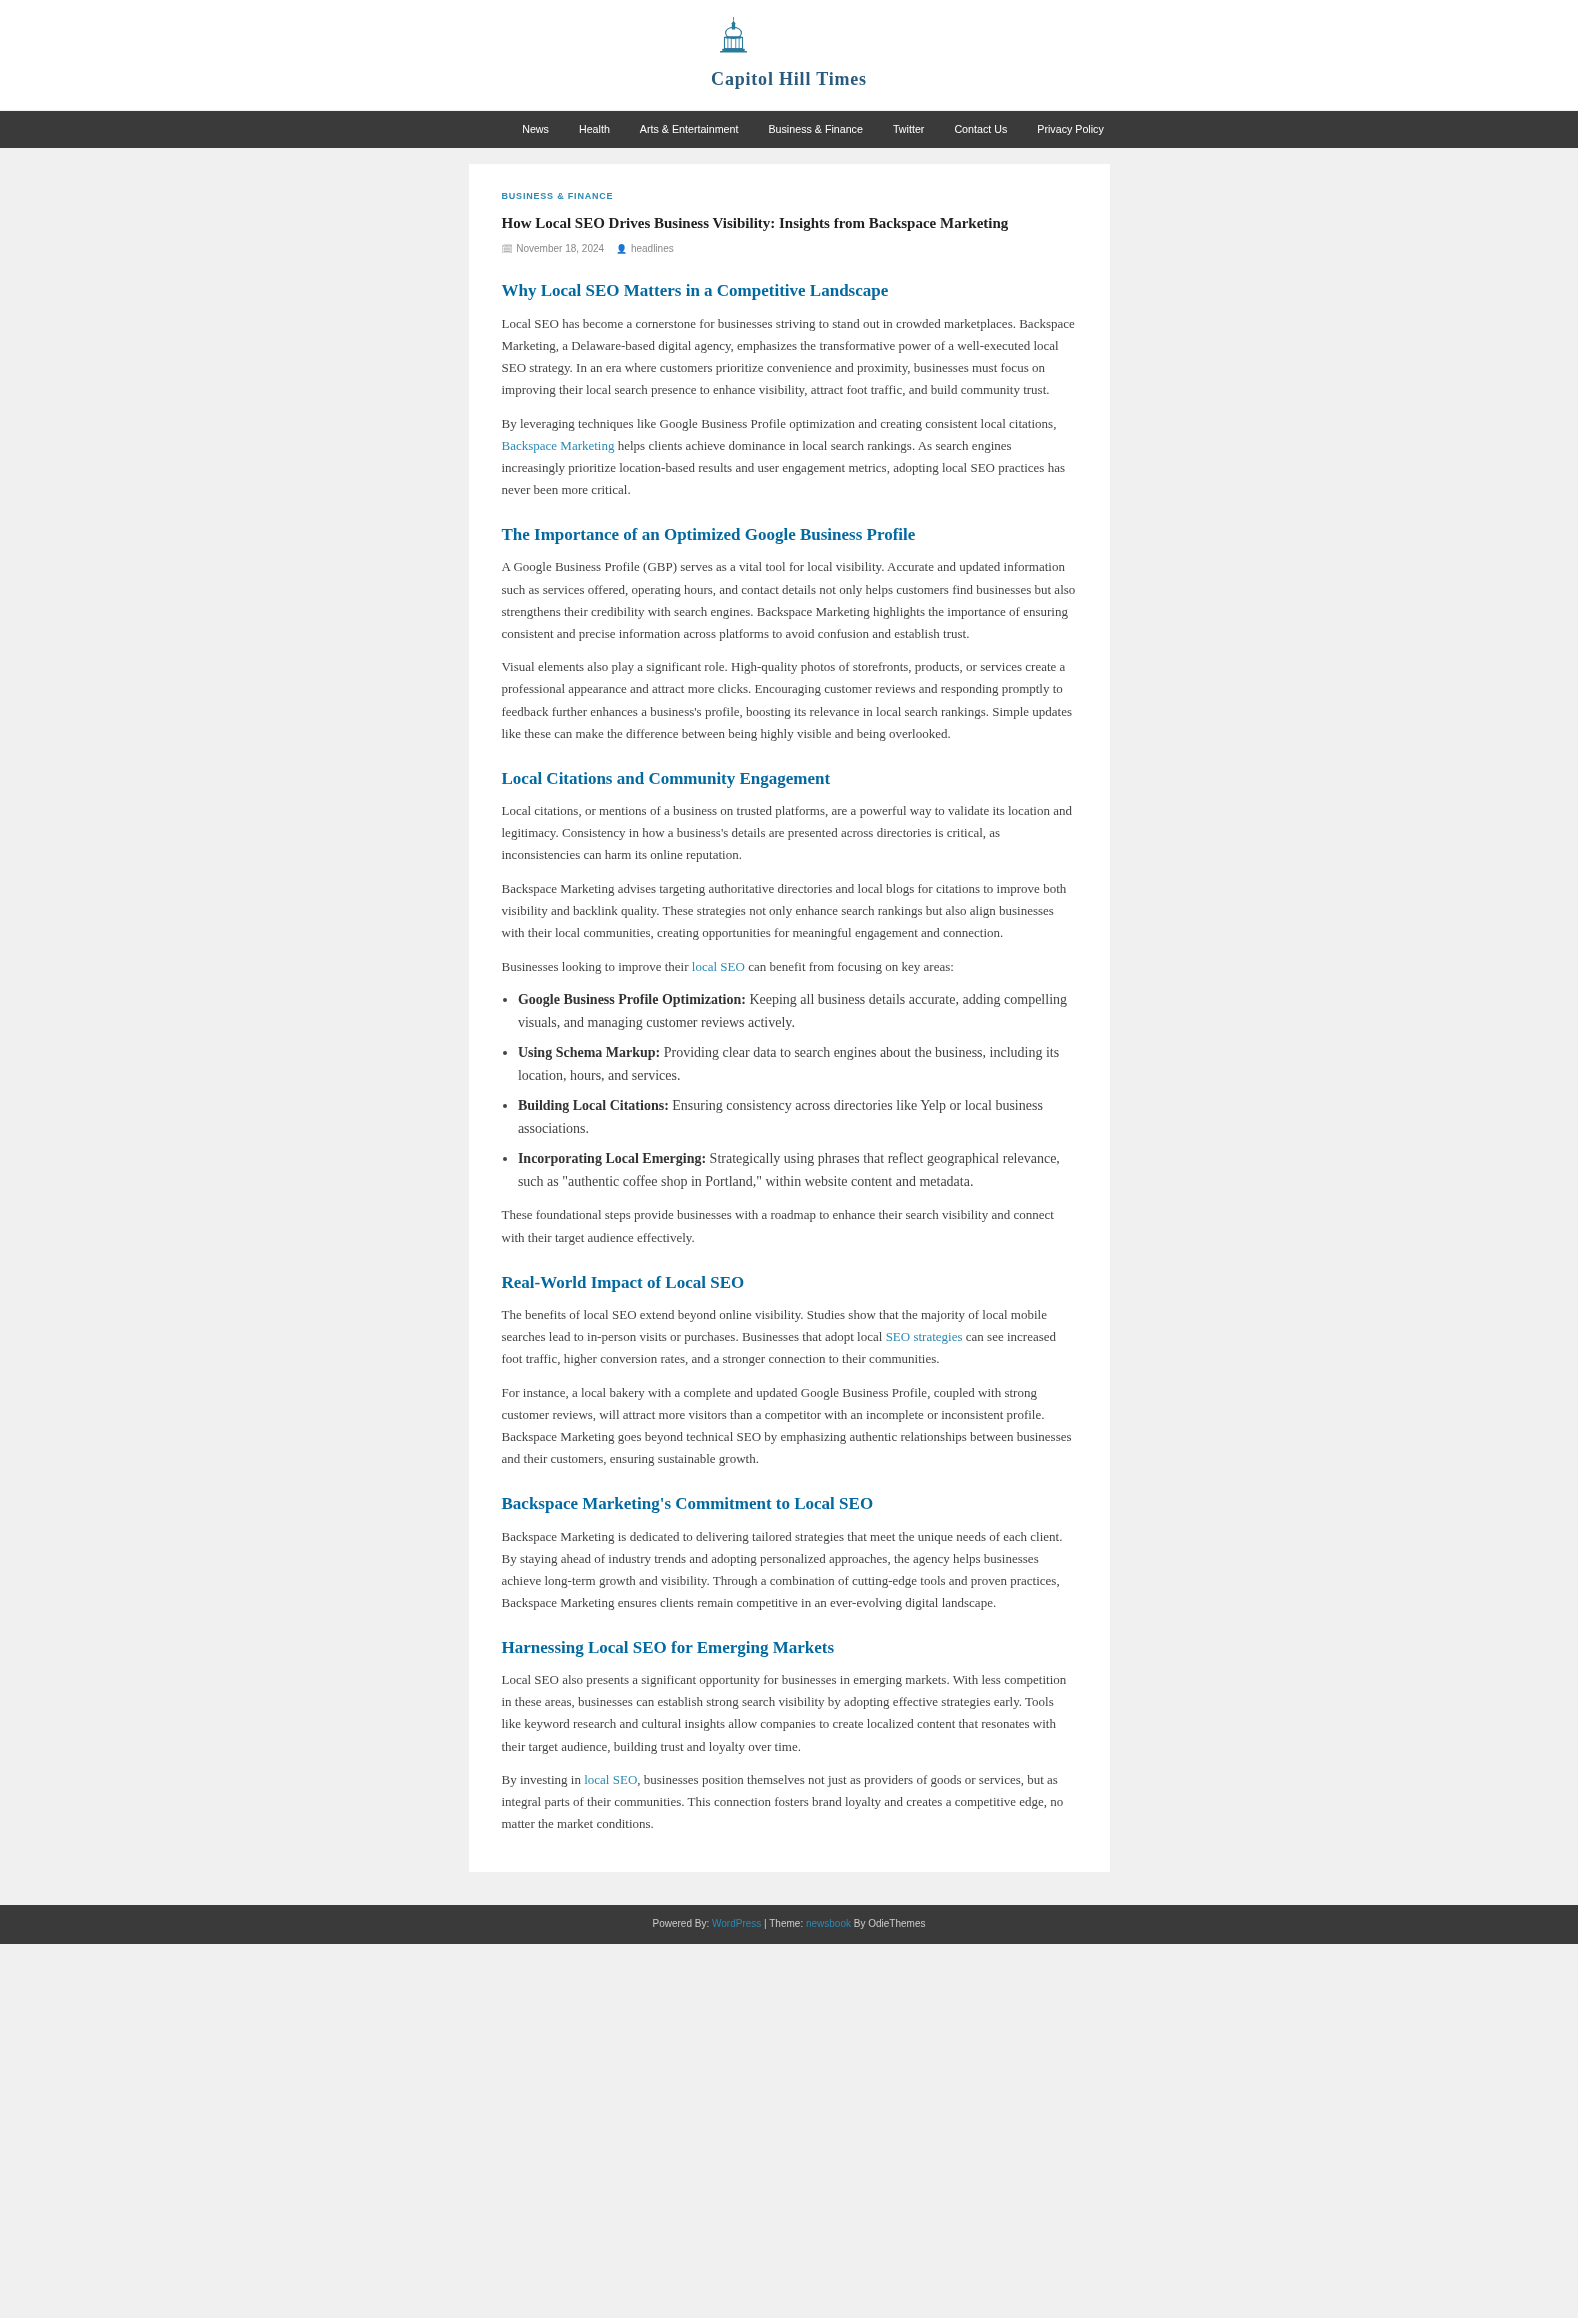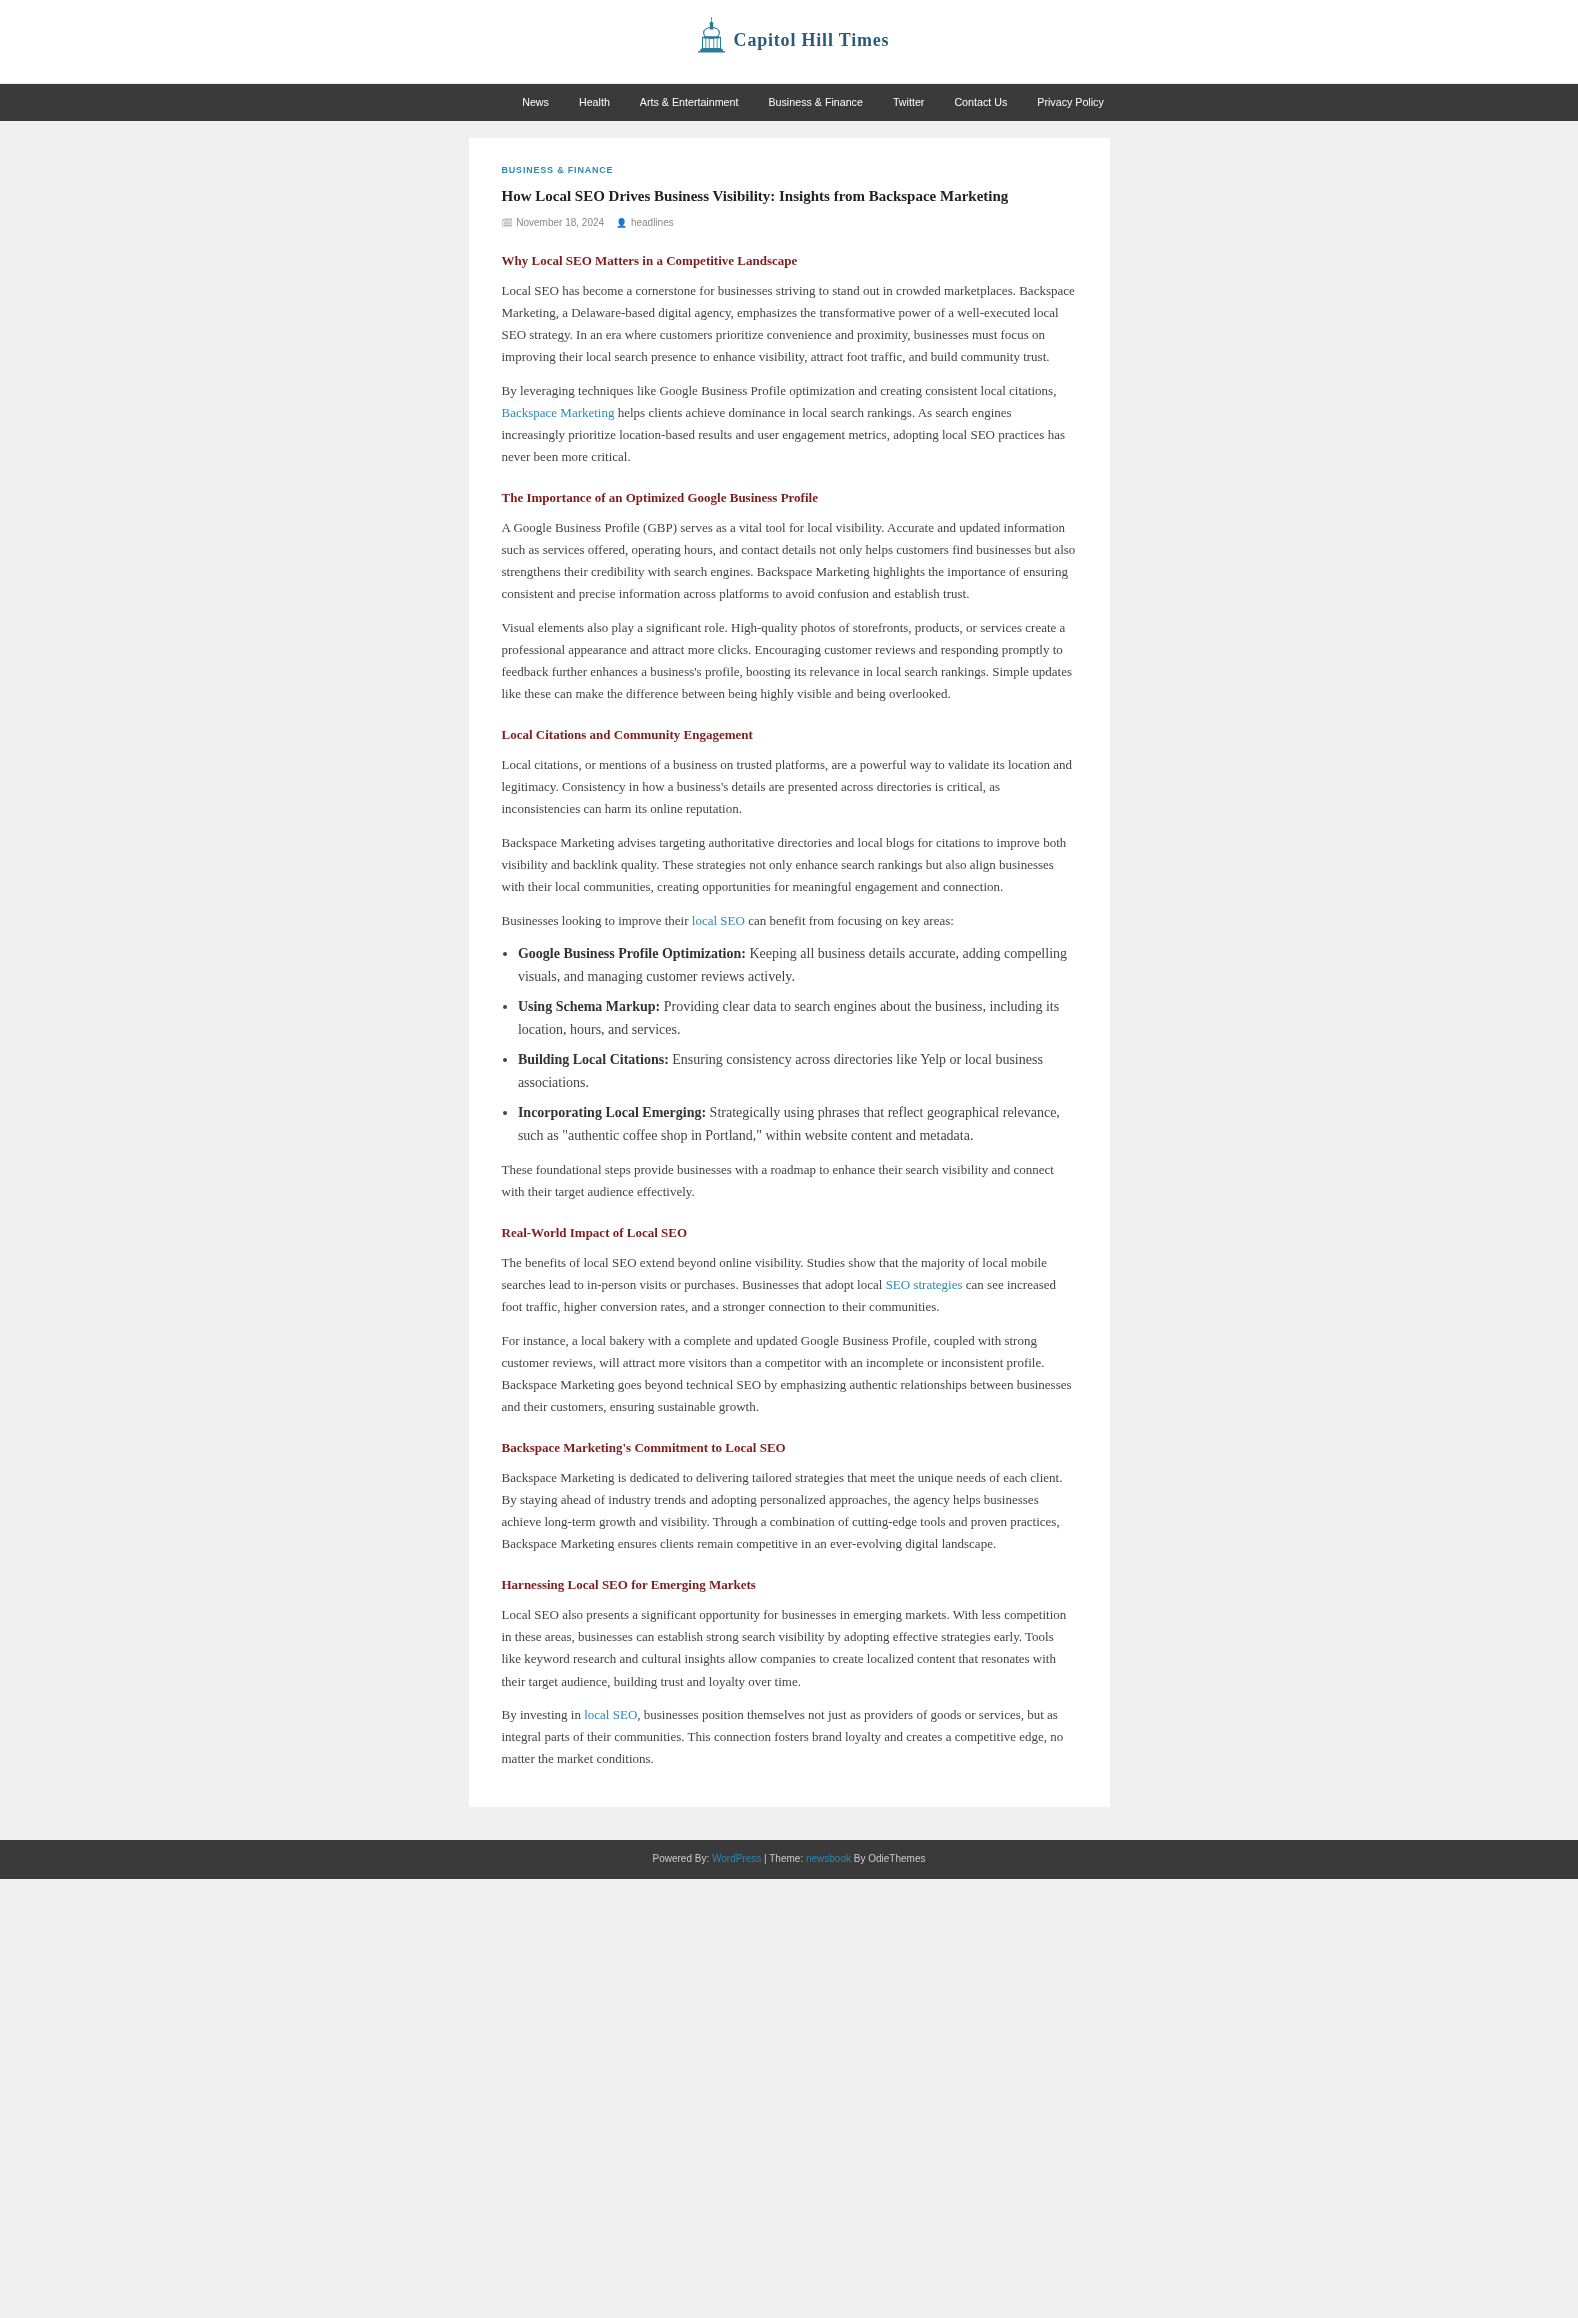--- a/index.html
+++ b/index.html
@@ -1,20 +1,20 @@
 <!DOCTYPE html>
 <html style="font-size:13px"><head>
   <meta charset="utf-8">
   <style>
     * { margin: 0; padding: 0; box-sizing: border-box; }
     body { font-family: Georgia, 'Times New Roman', serif; background: #f0f0f0; color: #333; font-size: 11.5px; line-height: 1.6; }
 
     
     .site-header { background: #fff; padding: 16.4px 0; text-align: center; border-bottom: 0.8px solid #eee; }
-    .site-logo { display: inline-flex; flex-direction: row; align-items: center; text-decoration: none; }
+    .site-logo { display: inline-flex; flex-direction: column; text-decoration: none; }
     .logo-icon { width: 49px; height: 49px; margin-bottom: 3.3px; }
     .site-title { font-family: Georgia, serif; font-size: 18px; color: #2a5a7c; font-weight: bold; letter-spacing: 0.8px; }
 
     
     nav { background: #3a3a3a; padding-left: 48px; }
     .nav-list { display: flex; list-style: none; justify-content: center; padding: 0; }
     .nav-list li a { display: block; color: #fff; text-decoration: none; padding: 10px 15px; font-family: Arial, sans-serif; font-size: 10.7px; font-weight: 400; }
 
     
     .page-wrapper { max-width: 904px; margin: 0 auto; padding: 16.4px 12.3px; }
@@ -25,21 +25,21 @@
 
     
     .article-title { font-family: Georgia, serif; font-size: 15px; font-weight: bold; color: #222; line-height: 1.3; margin-bottom: 8.2px; }
 
     
     .article-meta { display: flex; gap: 12.3px; font-size: 10px; color: #888; font-family: Arial, sans-serif; margin-bottom: 16.4px; align-items: center; }
     .article-meta span { display: flex; align-items: center; gap: 3.3px; }
     .meta-icon { font-size: 9px; }
 
     
-    h2.section-heading { font-family: Georgia, serif; font-size: 13px; font-weight: bold; color: #7f1d1d; margin: 20px 0 8.2px 0; }
+    h2.section-heading { font-family: Georgia, serif; font-size: 17px; font-weight: bold; color: #0369a1; margin: 20px 0 8.2px 0; }
 
     
     .article-body p { margin-bottom: 11.5px; font-size: 13px; line-height: 1.7; color: #444; }
     .article-body a { color: #2a8ab5; text-decoration: none; }
 
     
     .article-body ul { margin: 8.2px 0 11.5px 16.4px; }
     .article-body ul li { margin-bottom: 8.2px; font-size: 14px; line-height: 1.6; color: #444; }
     .article-body ul li strong { color: #333; }
 

